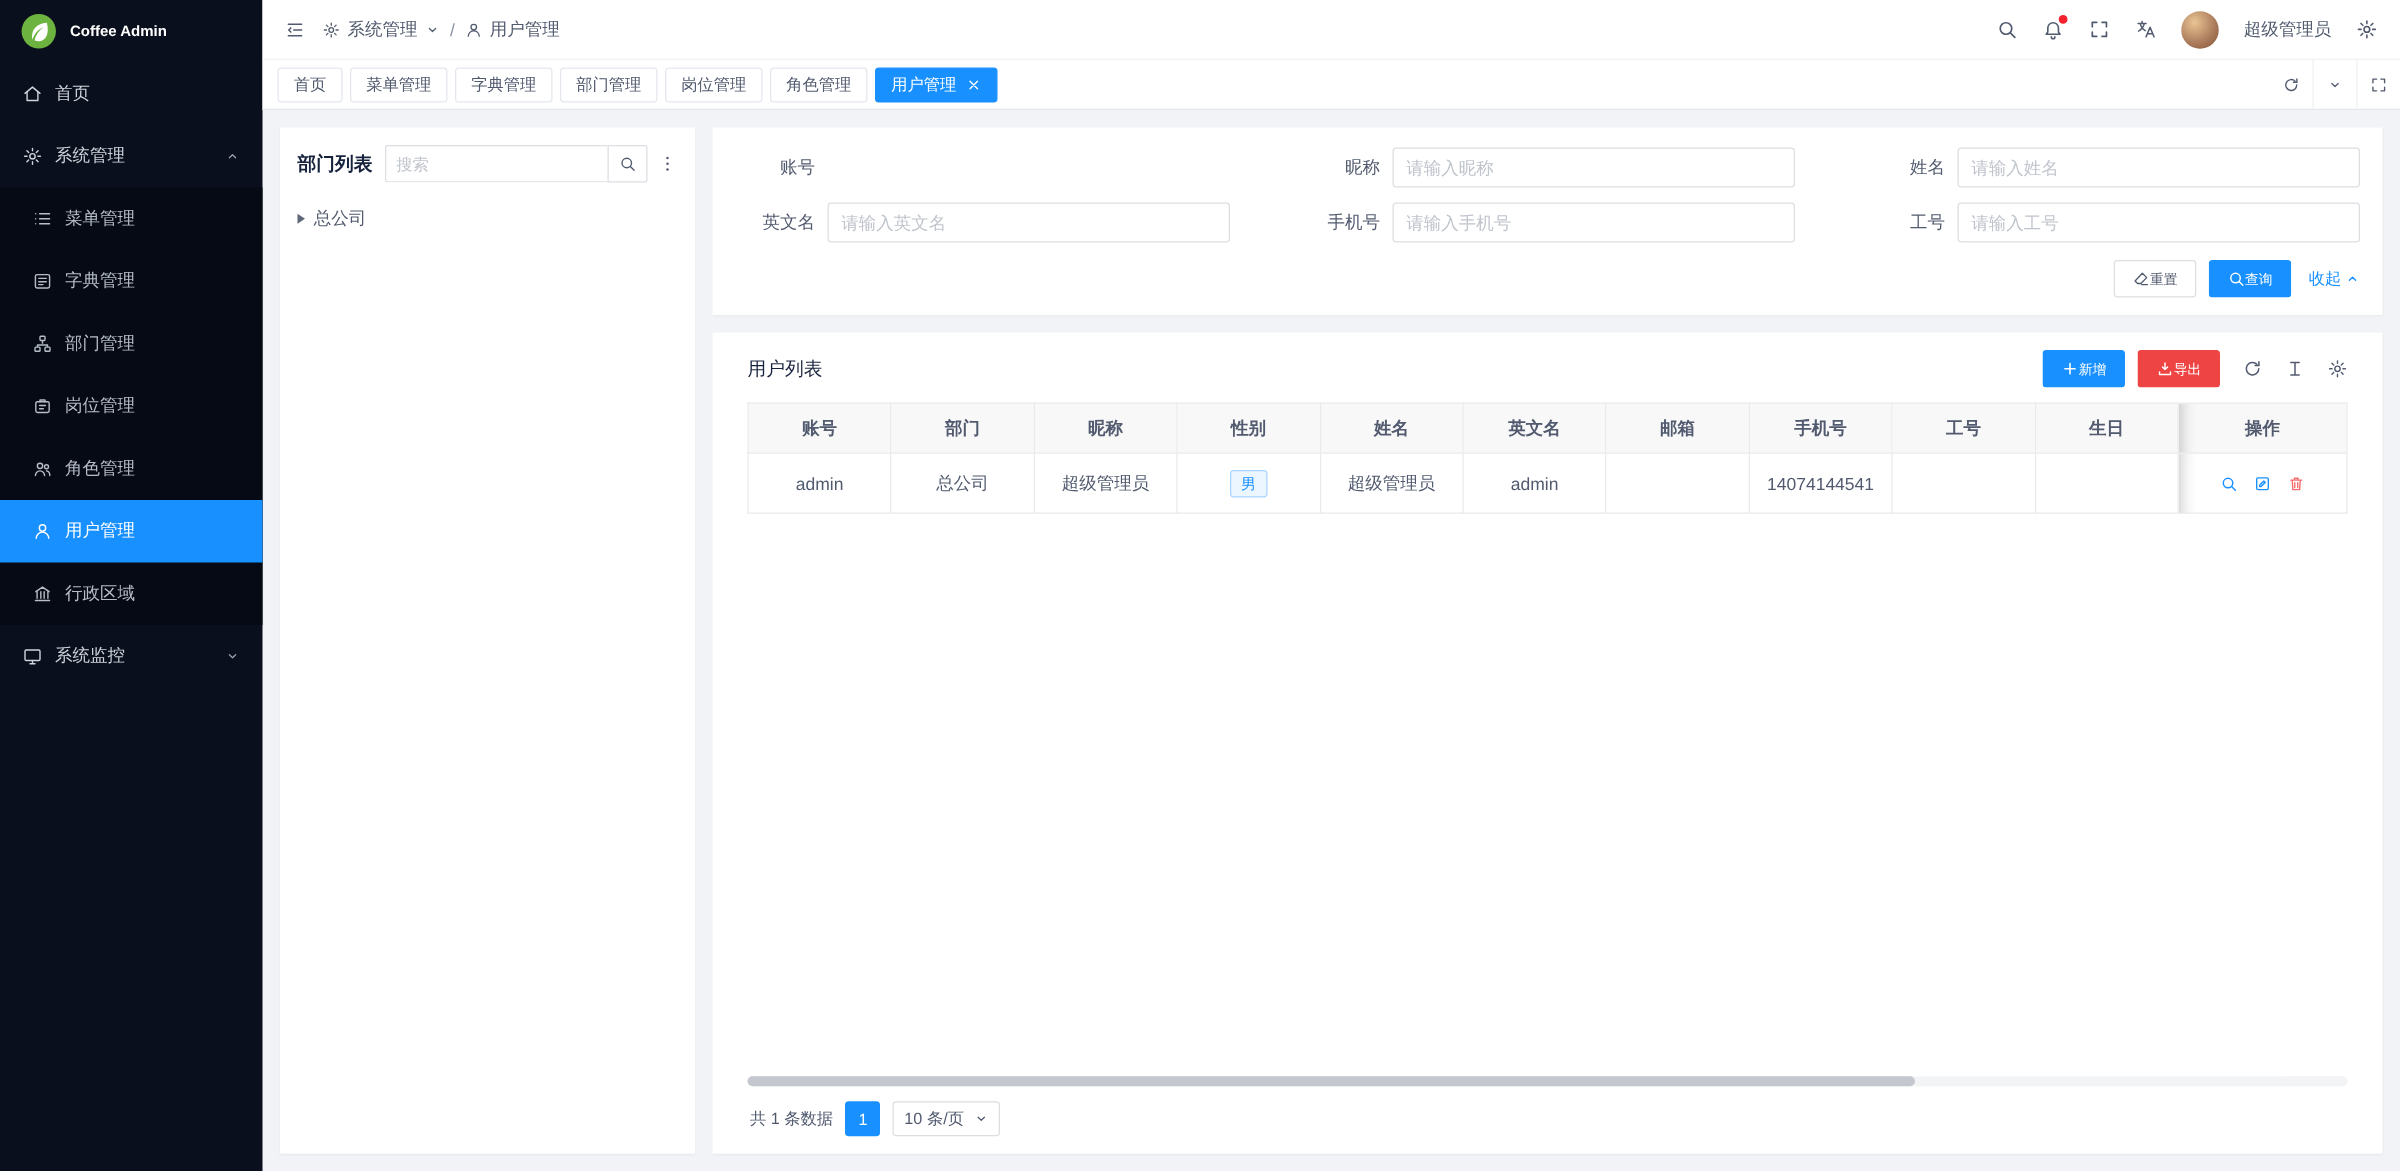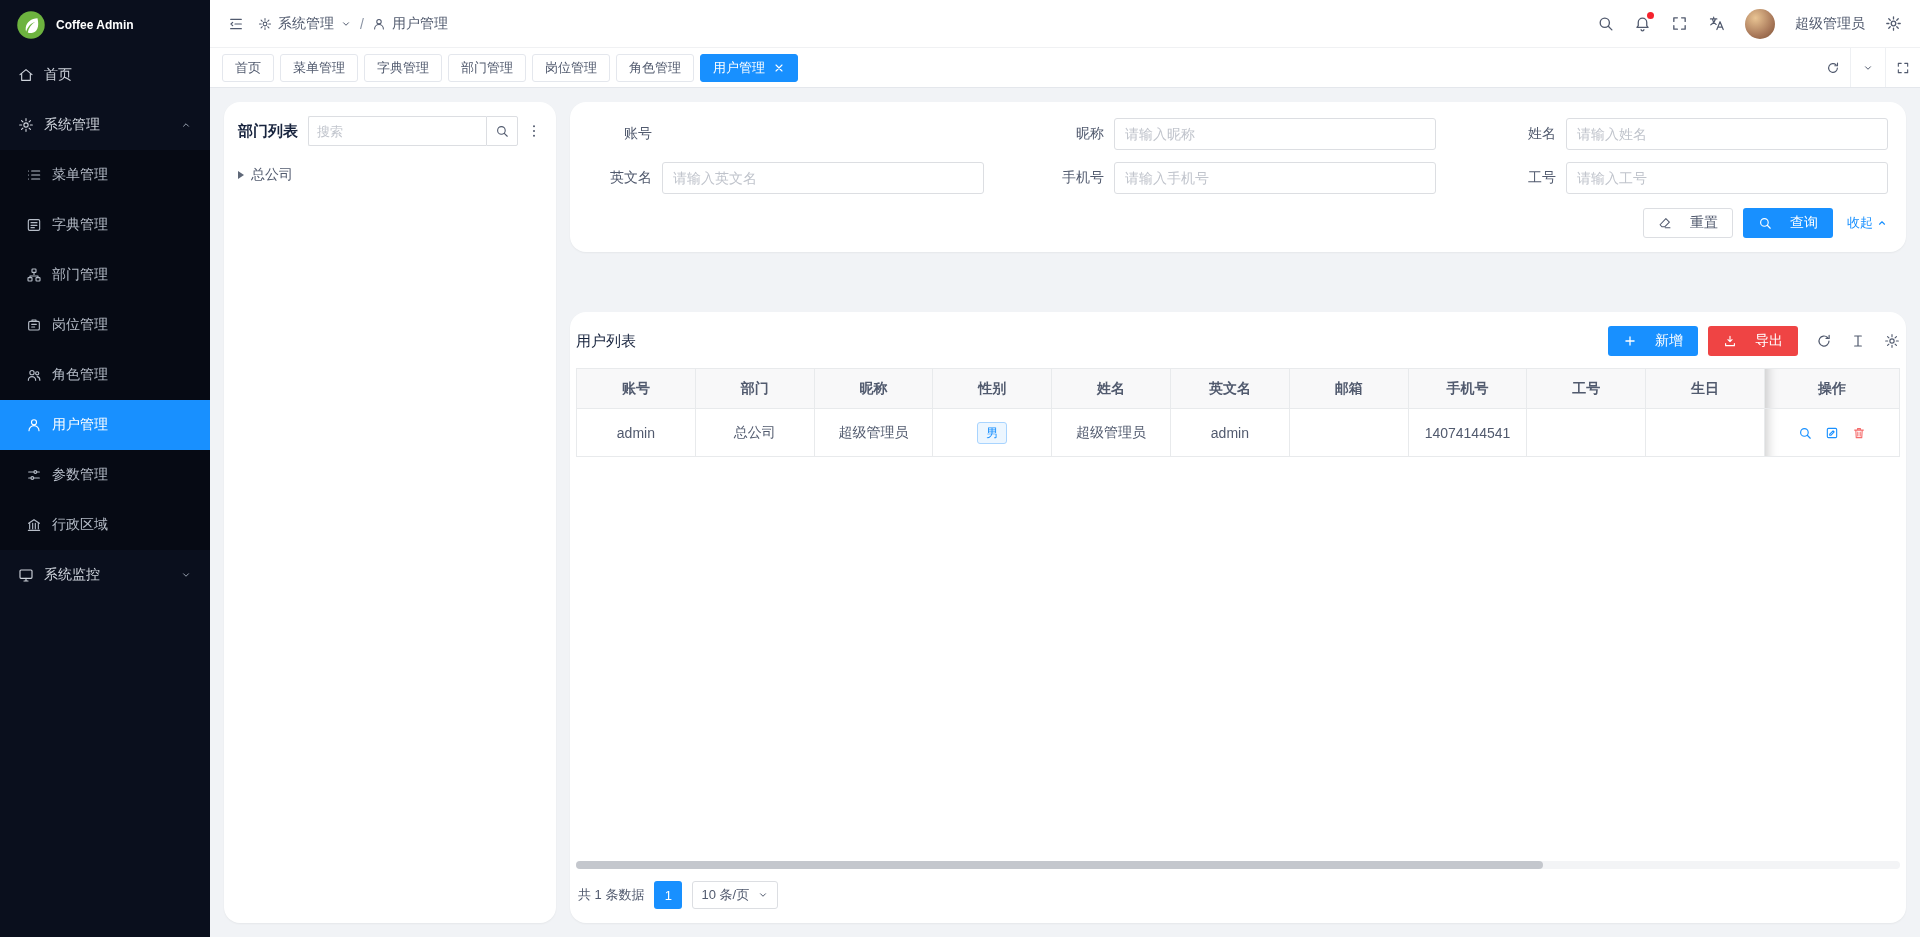--- a/index.html
+++ b/index.html
@@ -38,21 +38,21 @@
   .tabbar{height:40px;background:#fff;border-bottom:1px solid #e4e7ec;display:flex;align-items:center;padding-left:12px;gap:6px;flex-shrink:0;}
   .tab{height:28px;display:inline-flex;align-items:center;padding:0 12px;border:1px solid #e4e7ed;border-radius:3px;background:#fff;font-size:13px;color:#515a6e;cursor:pointer;white-space:nowrap;}
   .tab.active{background:#1890ff;border-color:#1890ff;color:#fff;gap:8px;}
   .tab-close{font-size:13px;line-height:1;display:flex;}
   .tab-tools{margin-left:auto;display:flex;align-items:center;align-self:stretch;}
   .tool-btn{width:34px;align-self:stretch;display:flex;align-items:center;justify-content:center;color:#515a6e;cursor:pointer;}
   .tool-div{width:1px;align-self:stretch;background:#eef0f3;}
 
   
   .content{flex:1;display:flex;gap:14px;padding:14px;min-height:0;}
-  .card{background:#fff;border-radius:16px;box-shadow:0 1px 2px rgba(0,0,0,.05);}
+  .card{background:#fff;border-radius:0;box-shadow:0 1px 2px rgba(0,0,0,.05);}
   .dept-card{width:332px;flex-shrink:0;padding:14px;}
   .dept-head{display:flex;align-items:center;gap:8px;}
   .dept-title{font-size:15px;font-weight:bold;color:#17233d;white-space:nowrap;margin-right:2px;}
   .dept-search{flex:1;display:flex;min-width:0;}
   .dept-search input{flex:1;min-width:0;height:30px;border:1px solid #dcdee2;border-right:none;border-radius:2px 0 0 2px;padding:0 8px;font-size:13px;outline:none;color:#515a6e;}
   .dept-search-btn{width:32px;height:30px;border:1px solid #dcdee2;border-radius:0 2px 2px 0;background:#fff;display:flex;align-items:center;justify-content:center;color:#515a6e;cursor:pointer;}
   .dots-btn{color:#515a6e;display:flex;cursor:pointer;}
   .tree{margin-top:16px;}
   .tree-node{display:flex;align-items:center;gap:7px;font-size:14px;color:#515a6e;height:26px;cursor:pointer;}
   .caret{width:0;height:0;border-left:6px solid #5f6878;border-top:4px solid transparent;border-bottom:4px solid transparent;flex-shrink:0;}
@@ -60,28 +60,28 @@
   .right-col{flex:1;display:flex;flex-direction:column;gap:14px;min-width:0;}
 
   
   .filter-card{padding:16px 18px 14px;}
   .filter-grid{display:grid;grid-template-columns:repeat(3,1fr);column-gap:56px;row-gap:12px;}
   .field{display:flex;align-items:center;min-width:0;}
   .field label{width:64px;text-align:right;margin-right:10px;font-size:14px;color:#515a6e;flex-shrink:0;white-space:nowrap;}
   .field input{flex:1;min-width:0;height:32px;border:1px solid #dcdee2;border-radius:3px;padding:0 10px;font-size:14px;color:#515a6e;outline:none;}
   .field input::placeholder,.dept-search input::placeholder{color:#c0c4cc;}
   .filter-actions{display:flex;justify-content:flex-end;align-items:center;gap:10px;margin-top:14px;}
-  .btn{height:30px;display:inline-flex;align-items:center;gap:18px;padding:0 14px;border-radius:3px;font-size:14px;cursor:pointer;border:1px solid transparent;white-space:nowrap;}
+  .btn{height:30px;display:inline-flex;align-items:center;gap:0;padding:0 14px;border-radius:3px;font-size:11px;cursor:pointer;border:1px solid transparent;white-space:nowrap;}
   .btn-plain{background:#fff;border-color:#dcdee2;color:#515a6e;}
   .btn-primary{background:#1890ff;color:#fff;}
   .btn-warning{background:#ef4444;color:#fff;}
   .link-collapse{color:#1890ff;font-size:13px;display:inline-flex;align-items:center;gap:3px;cursor:pointer;margin-left:4px;}
 
   
-  .list-card{flex:1;display:flex;flex-direction:column;padding:14px 6px 8px;min-height:0;margin-top:46px;}
+  .list-card{flex:1;display:flex;flex-direction:column;padding:14px 28px 8px;min-height:0;}
   .list-head{display:flex;align-items:center;margin-bottom:12px;}
   .list-title{font-size:15px;color:#17233d;font-weight:500;}
   .list-tools{margin-left:auto;display:flex;align-items:center;gap:10px;}
   .icon-btn{color:#515a6e;display:flex;cursor:pointer;margin-left:8px;}
   table{width:100%;border-collapse:collapse;table-layout:fixed;}
   th,td{border:1px solid #e8eaec;text-align:center;font-size:14px;color:#515a6e;overflow:hidden;white-space:nowrap;}
   th{background:#f8f8f9;height:40px;font-weight:600;}
   td{height:48px;}
   th:last-child,td:last-child{box-shadow:inset 14px 0 12px -12px rgba(0,0,0,.22);}
   .tag-male{display:inline-block;padding:1px 8px;font-size:12px;color:#1890ff;background:#ecf6ff;border:1px solid #a8d4ff;border-radius:3px;line-height:18px;}
@@ -164,28 +164,20 @@
               <path d="M16.8 14.5c2.5.5 4 2.8 4 5.5"></path>
             </svg>
           <span>角色管理</span>
         </div>
         <div class="menu-item active">
           <svg class="ic" viewBox="0 0 24 24" fill="none" stroke="currentColor" stroke-width="1.7" stroke-linecap="round">
               <circle cx="12" cy="8" r="3.8"></circle>
               <path d="M4.5 20.5c0-4.1 3.4-7.5 7.5-7.5s7.5 3.4 7.5 7.5"></path>
             </svg>
           <span>用户管理</span>
-        </div>
-        <div class="menu-item">
-          <svg class="ic" viewBox="0 0 24 24" fill="none" stroke="currentColor" stroke-width="1.7" stroke-linecap="round">
-              <path d="M4 7.5h7.5M16.5 7.5H20M4 16.5h3M12 16.5h8"></path>
-              <circle cx="14" cy="7.5" r="2.1"></circle>
-              <circle cx="9.5" cy="16.5" r="2.1"></circle>
-            </svg>
-          <span>参数管理</span>
         </div>
         <div class="menu-item">
           <svg class="ic" viewBox="0 0 24 24" fill="none" stroke="currentColor" stroke-width="1.7" stroke-linecap="round" stroke-linejoin="round">
               <path d="M4 9.5L12 4l8 5.5"></path>
               <path d="M5.5 9.5v8M10 9.5v8M14 9.5v8M18.5 9.5v8M3.5 20h17"></path>
             </svg>
           <span>行政区域</span>
         </div>
       </div>
       <div class="menu-item">

